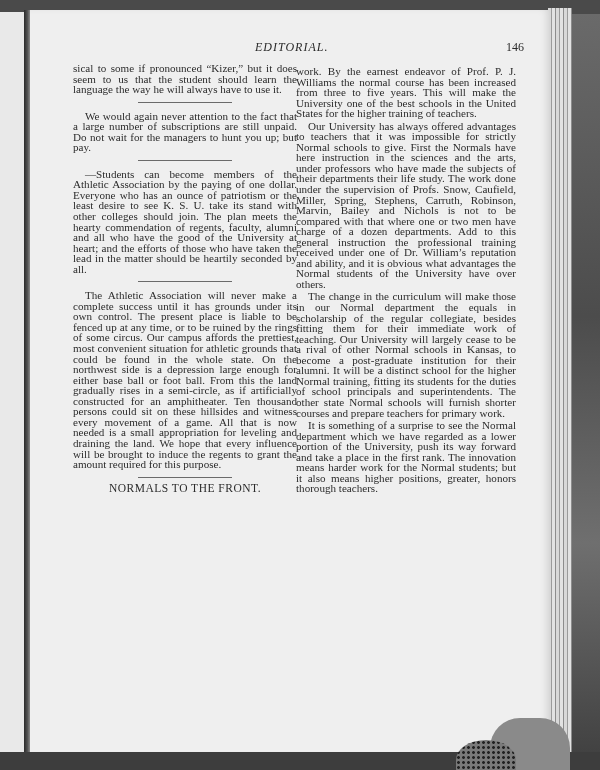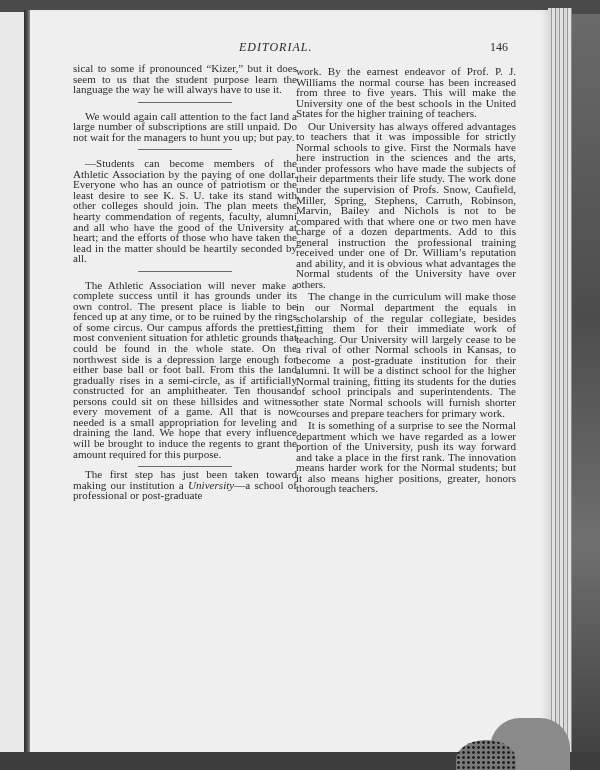--- a/index.html
+++ b/index.html
@@ -35,21 +35,21 @@
       position:absolute; left:490px; top:718px; width:80px; height:60px;
       border-radius:30px 30px 0 0; background:#8a8a8a;
     }
     .fingertip {
       position:absolute; left:456px; top:740px; width:60px; height:40px;
       border-radius:50% 50% 0 0;
       background:radial-gradient(circle,#222 1.2px,transparent 1.6px) 0 0/5px 5px, #7a7a7a;
     }
 
     .header {
-      position:absolute; left:44px; top:40px; width:464px; height:14px;
+      position:absolute; left:60px; top:40px; width:464px; height:14px;
       font-size:12px; color:#2a2a2a;
     }
     .header .running-title {
       position:absolute; left:195px; top:0; font-style:italic; letter-spacing:1px;
     }
     .header .page-number { position:absolute; right:0; top:0; }
 
     .col {
       position:absolute; font-size:11.1px; line-height:10.55px; color:#2b2b2b;
       text-align:justify;
@@ -75,29 +75,29 @@
 <div class="bottom-band"></div>
 <div class="thumb"></div>
 <div class="fingertip"></div>
 
 <div class="header">
   <span class="running-title">EDITORIAL.</span>
   <span class="page-number">146</span>
 </div>
 
 <div class="col col-left">
-  <p>sical to some if pronounced “Kizer,” but it does seem to us that the student purpose learn the language the way he will always have to use it.</p>
+  <p>sical to some if pronounced “Kizer,” but it does seem to us that the student should learn the language the way he will always have to use it.</p>
   <div class="rule"></div>
-  <p class="indent">We would again call attention to the fact land a large number of subscriptions are still unpaid. Do not wait for the managers to hunt you up; but pay.</p>
+  <p class="indent">We would again never attention to the fact that a large number of subscriptions are still unpaid. Do not wait for the managers to hunt you up; but pay.</p>
   <div class="rule"></div>
   <p class="indent">—Students can become members of the Athletic Association by the paying of one dollar. Everyone who has an ounce of patriotism or the least desire to see K. S. U. take its stand with other colleges should join. The plan meets the hearty commendation of regents, faculty, alumni and all who have the good of the University at heart; and the efforts of those who have taken the lead in the matter should be heartily seconded by all.</p>
   <div class="rule"></div>
   <p class="indent">The Athletic Association will never make a complete success until it has grounds under its own control. The present place is liable to be fenced up at any time, or to be ruined by the rings of some circus. Our campus affords the prettiest, most convenient situation for athletic grounds that could be found in the whole state. On the northwest side is a depression large enough for either base ball or foot ball. From this the land gradually rises in a semi-circle, as if artificially constructed for an amphitheater. Ten thousand persons could sit on these hillsides and witness every movement of a game. All that is now needed is a small appropriation for leveling and draining the land. We hope that every influence will be brought to induce the regents to grant the amount required for this purpose.</p>
   <div class="rule" style="margin:7px auto 2px auto;"></div>
-  <p class="indent"><span>The first step has just been taken toward making our institution a </span><em>University</em><span>—a school of professional or post-graduate</span></p>
+  <div class="section-heading">NORMALS TO THE FRONT.</div>
 </div>
 
 <div class="col col-right">
   <p>work. By the earnest endeavor of Prof. P. J. Williams the normal course has been increased from three to five years. This will make the University one of the best schools in the United States for the higher training of teachers.</p>
   <div class="gap"></div>
   <p class="indent">Our University has always offered advantages to teachers that it was impossible for strictly Normal schools to give. First the Normals have here instruction in the sciences and the arts, under professors who have made the subjects of their departments their life study. The work done under the supervision of Profs. Snow, Caufield, Miller, Spring, Stephens, Carruth, Robinson, Marvin, Bailey and Nichols is not to be compared with that where one or two men have charge of a dozen departments. Add to this general instruction the professional training received under one of Dr. William’s reputation and ability, and it is obvious what advantages the Normal students of the University have over others.</p>
   <div class="gap"></div>
   <p class="indent">The change in the curriculum will make those in our Normal department the equals in scholarship of the regular collegiate, besides fitting them for their immediate work of teaching. Our University will largely cease to be a rival of other Normal schools in Kansas, to become a post-graduate institution for their alumni. It will be a distinct school for the higher Normal training, fitting its students for the duties of school principals and superintendents. The other state Normal schools will furnish shorter courses and prepare teachers for primary work.</p>
   <div class="gap"></div>
   <p class="indent">It is something of a surprise to see the Normal department which we have regarded as a lower portion of the University, push its way forward and take a place in the first rank. The innovation means harder work for the Normal students; but it also means higher positions, greater, honors thorough teachers.</p>

